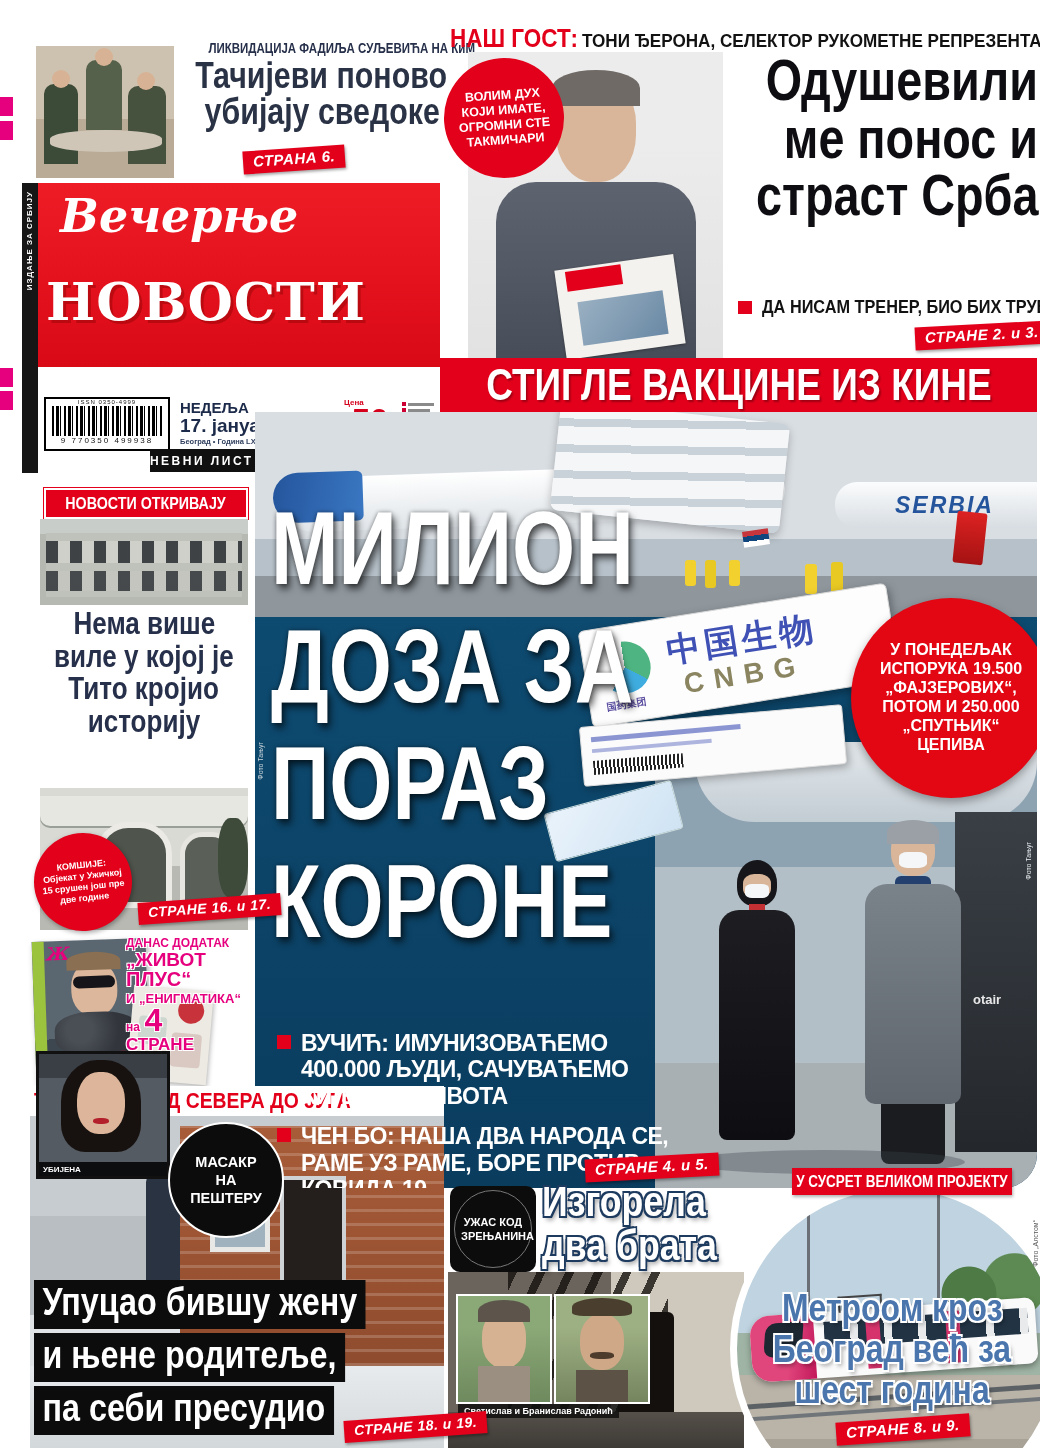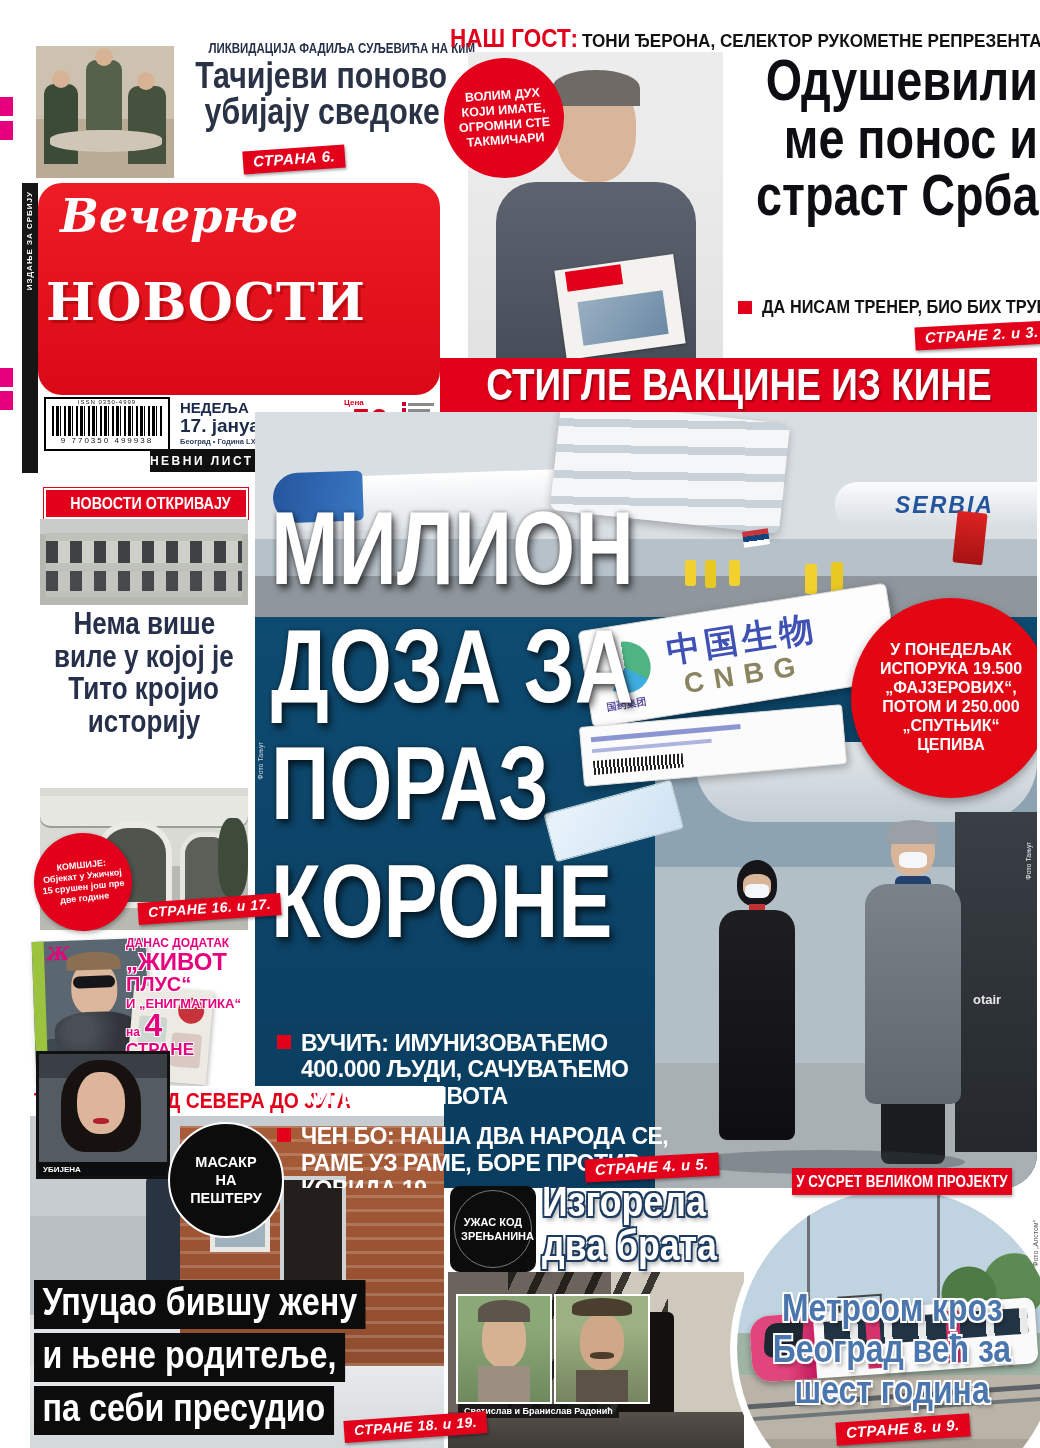--- a/index.html
+++ b/index.html
@@ -84,21 +84,21 @@
   <div class="abs" style="left:738px;top:296px;display:flex;align-items:center;">
     <span class="sq" style="width:13px;height:13px;"></span>
     <span class="cond" style="transform:scaleX(.88);font-size:18.5px;font-weight:800;color:#121212;">ДА НИСАМ ТРЕНЕР, БИО БИХ ТРУБАЧ</span>
   </div>
   <div class="badge" style="left:915px;top:324px;transform:rotate(-3deg);">СТРАНЕ 2. и 3.</div>
 
   <div class="abs" style="left:22px;top:183px;width:16px;height:290px;background:#161616;">
     <span class="vtext" style="position:absolute;left:3px;top:8px;color:#fff;font-size:8px;font-weight:700;letter-spacing:1px;">ИЗДАЊЕ ЗА СРБИЈУ</span>
   </div>
 
-  <div class="abs" style="left:38px;top:183px;width:402px;height:212px;background:linear-gradient(180deg,#ee1c25,#d90916);border-radius:24px;">
+  <div class="abs" style="left:38px;top:183px;width:402px;height:184px;background:linear-gradient(180deg,#ee1c25,#d90916);">
     <div style="position:absolute;left:22px;top:6px;color:#fff;font-family:'DejaVu Serif',serif;font-style:italic;font-weight:700;font-size:46px;">Вечерње</div>
     <div style="position:absolute;left:8px;top:88px;color:#fff;font-family:'DejaVu Serif',serif;font-weight:700;font-size:52px;letter-spacing:1px;text-shadow:3px 3px 0 rgba(120,0,0,.35);">НОВОСТИ</div>
   </div>
 
   <div class="abs" style="left:38px;top:397px;width:402px;height:52px;background:#fff;">
     <div class="abs" style="left:6px;top:0;width:122px;height:50px;border:2px solid #000;background:#fff;">
       <div style="font-size:6px;text-align:center;color:#222;letter-spacing:1px;">ISSN 0350-4999</div>
       <div class="barcode-bars" style="margin:1px 6px 0;"></div>
       <div style="font-size:8px;text-align:center;color:#111;letter-spacing:2px;">9 770350 499938</div>
     </div>
@@ -209,21 +209,21 @@
         <span class="sq" style="margin-top:5px;"></span>
         <span style="font-size:23px;line-height:1.15;letter-spacing:-.5px;">ЧЕН БО: НАША ДВА НАРОДА СЕ, РАМЕ УЗ РАМЕ, БОРЕ ПРОТИВ КОВИДА 19</span>
       </div>
     </div>
     <div class="badge" style="left:330px;top:744px;transform:rotate(-3deg);">СТРАНЕ 4. и 5.</div>
 
     <span class="vtext" style="position:absolute;left:2px;top:330px;font-size:7px;color:#cfd8de;">Фото Тањуг</span>
     <span class="vtext" style="position:absolute;left:770px;top:430px;font-size:7px;color:#e7edf1;">Фото Тањуг</span>
   </div>
 
-  <div class="abs" style="left:44px;top:488px;width:200px;height:27px;background:#e3001b;display:flex;align-items:center;justify-content:flex-end;border:2px solid #fff;outline:1px solid #e3001b;">
+  <div class="abs" style="left:44px;top:488px;width:200px;height:27px;background:#e3001b;display:flex;align-items:center;justify-content:center;border:2px solid #fff;outline:1px solid #e3001b;">
     <span class="cond-c" style="color:#fff;font-size:17px;font-weight:800;">НОВОСТИ ОТКРИВАЈУ</span>
   </div>
   <div class="photo" style="left:40px;top:519px;width:208px;height:86px;background:linear-gradient(180deg,#c9cdc9 0 18%,#b6b8b2 18% 100%);">
     <div class="abs" style="left:6px;top:14px;width:196px;height:64px;background:
            repeating-linear-gradient(90deg,rgba(40,44,48,.85) 0 12px,#cfd0ca 12px 24px) 0 8px/100% 22px no-repeat,
            repeating-linear-gradient(90deg,rgba(40,44,48,.8) 0 12px,#c4c5bf 12px 24px) 0 38px/100% 20px no-repeat,
            #bfc1bb;"></div>
   </div>
   <div class="abs" style="left:34px;top:608px;width:220px;text-align:center;font-size:31px;line-height:1.05;font-weight:800;color:#27304a;">
     <div><span class="cond-c">Нема више</span></div>
@@ -253,21 +253,21 @@
       <div class="abs" style="left:4px;top:112px;background:#d40f2b;color:#ffd400;font-weight:800;font-size:10px;padding:2px 5px;">ЛОШЕ НАВИКЕ</div>
     </div>
     <div class="photo" style="left:96px;top:52px;width:80px;height:94px;background:#eceae2;transform:rotate(5deg);box-shadow:1px 2px 5px rgba(0,0,0,.3);">
       <div style="position:absolute;left:8px;top:30px;width:28px;height:28px;background:#cdd7cf;border-radius:4px;"></div>
       <div style="position:absolute;left:42px;top:44px;width:30px;height:34px;background:#d9c9c2;border-radius:4px;"></div>
       <div style="position:absolute;left:46px;top:8px;width:26px;height:26px;background:#c8323a;border-radius:50%;"></div>
     </div>
     <div class="abs" style="left:92px;top:0;width:126px;text-align:left;color:#e6007e;font-weight:800;
                 text-shadow:-1px -1px 0 #fff,1px -1px 0 #fff,-1px 1px 0 #fff,1px 1px 0 #fff;">
       <div style="font-size:12px;">ДАНАС ДОДАТАК</div>
-      <div style="font-size:24px;line-height:1;">„ЖИВОТ</div>
+      <div style="font-size:19px;line-height:1;">„ЖИВОТ</div>
       <div style="font-size:20px;line-height:1;">ПЛУС“</div>
       <div style="font-size:13px;margin-top:2px;">И „ЕНИГМАТИКА“</div>
       <div style="margin-top:2px;">
         <span style="font-size:12px;">на</span>
         <span style="font-size:32px;line-height:.8;">4</span>
       </div>
       <div style="font-size:17px;">СТРАНЕ</div>
     </div>
   </div>
 

